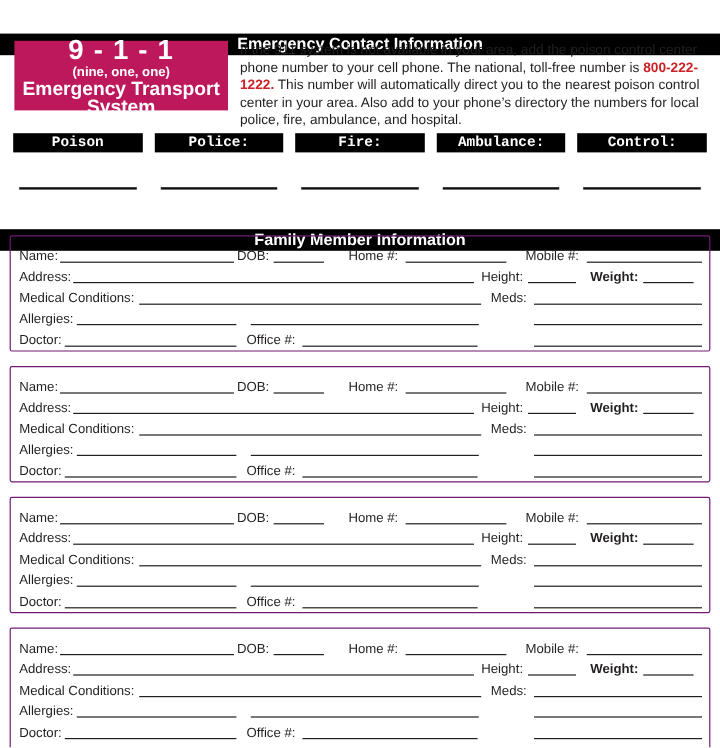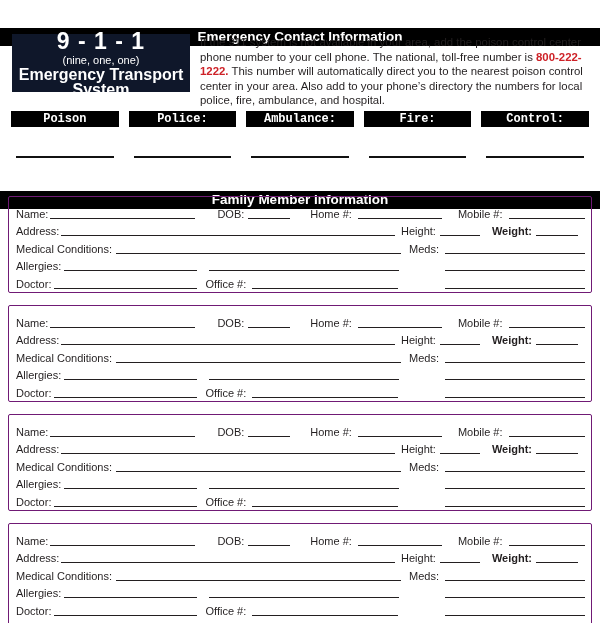--- a/index.html
+++ b/index.html
@@ -10,25 +10,25 @@
 
   .bar {
     position: absolute; left: 0; right: 0; height: 18px; background: #000;
     color: #fff; font-weight: bold; font-size: 13.5px; line-height: 18px; text-align: center; margin-top: 20px;
   }
   .bar.top { top: 8px; }
   .bar.family { top: 171px; text-align: center; }
 
   .red-box {
     position: absolute; top: 34px; left: 12px; width: 178px; height: 58px;
-    background: #0f172a; color: #fff; text-align: center;
+    background: #be185d; color: #fff; text-align: center;
     display: flex; flex-direction: column; justify-content: center;
   }
   .red-number { font-size: 23px; font-weight: bold; line-height: 25px; letter-spacing: 1px; }
-  .red-sub { font-size: 11px; font-weight: normal; line-height: 13px; }
+  .red-sub { font-size: 11px; font-weight: bold; line-height: 13px; }
   .red-caption { font-size: 16px; font-weight: bold; line-height: 15px; }
 
   .info-text {
     position: absolute; top: 35px; left: 200px; width: 398px;
     font-size: 11.4px; line-height: 14.6px; color: #231F20;
   }
   .info-text .phone { color: #CE2127; font-weight: bold; }
 
   .contacts {
     position: absolute; top: 111px; left: 11px; right: 11px;
@@ -50,21 +50,21 @@
   .member-block:nth-child(4) { height: 104px; }
 
   .row { display: flex; align-items: flex-end; height: 17.6px; }
   .lbl { line-height: 14px; white-space: nowrap; }
   .bl { border-bottom: 1px solid #231F20; height: 10px; margin-bottom: 2px; }
   .grow { flex: 1 1 auto; }
   .w40  { flex: 0 0 40px; }  .w42  { flex: 0 0 42px; }  .w84  { flex: 0 0 84px; }
   .w133 { flex: 0 0 133px; } .w140 { flex: 0 0 140px; } .w143 { flex: 0 0 143px; }
   .w145 { flex: 0 0 145px; } .w146 { flex: 0 0 146px; } .w190 { flex: 0 0 190px; }
   .ml2 { margin-left: 2px; } .ml3 { margin-left: 3px; } .ml4 { margin-left: 4px; }
-  .ml6 { margin-left: 6px; } .ml8 { margin-left: 8px; } .ml10 { margin-left: 22px; }
+  .ml6 { margin-left: 6px; } .ml8 { margin-left: 8px; } .ml10 { margin-left: 2px; }
   .ml12 { margin-left: 12px; font-weight: bold; } .ml16 { margin-left: 16px; text-align: right; } .ml20 { margin-left: 20px; }
   .mr7 { margin-right: 7px; } .mlauto { margin-left: auto; }
 </style>
 </head>
 <body>
 
 <div class="page">
 
   <div class="bar top">Emergency Contact Information</div>
 
@@ -79,28 +79,28 @@
   <div class="contacts">
     <div class="contact-col">
       <div class="contact-label">Poison Control:</div>
       <div class="contact-line"></div>
     </div>
     <div class="contact-col">
       <div class="contact-label">Police:</div>
       <div class="contact-line"></div>
     </div>
     <div class="contact-col">
+      <div class="contact-label">Fire:</div>
+      <div class="contact-line"></div>
+    </div>
+    <div class="contact-col">
       <div class="contact-label">Ambulance:</div>
       <div class="contact-line"></div>
     </div>
     <div class="contact-col">
-      <div class="contact-label">Fire:</div>
-      <div class="contact-line"></div>
-    </div>
-    <div class="contact-col">
       <div class="contact-label">Control:</div>
       <div class="contact-line"></div>
     </div>
   </div>
 
   <div class="bar family">Family Member Information</div>
 
   <div class="members">
   <div class="member-block">
     <div class="row">

